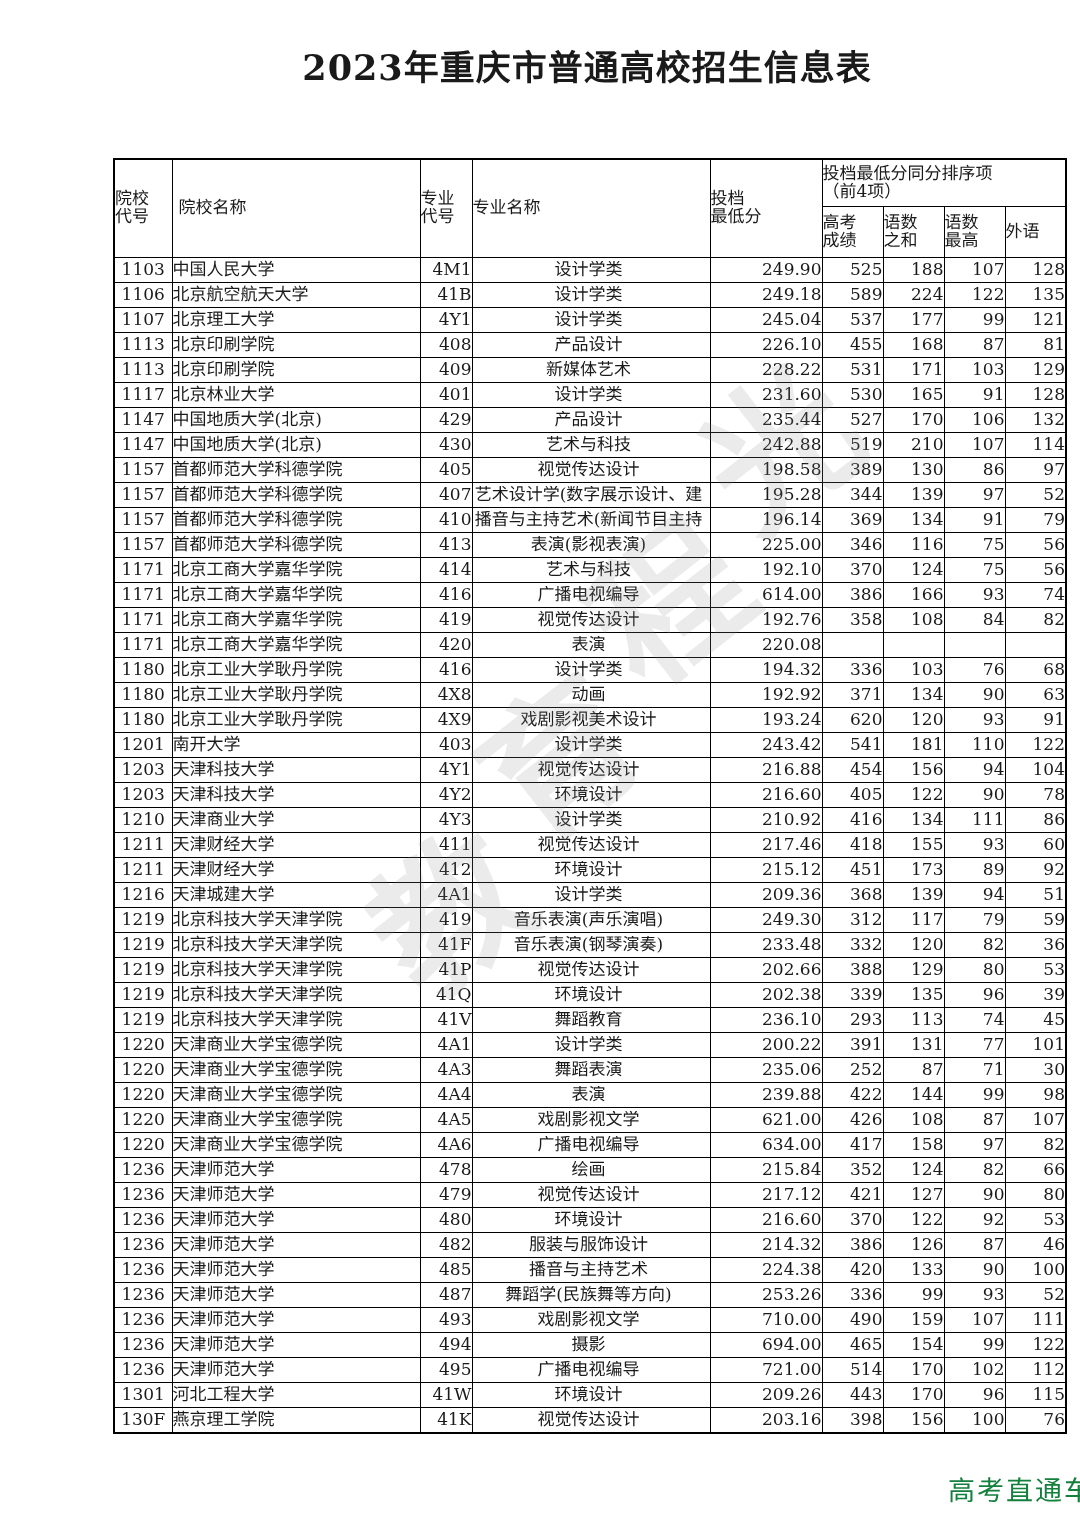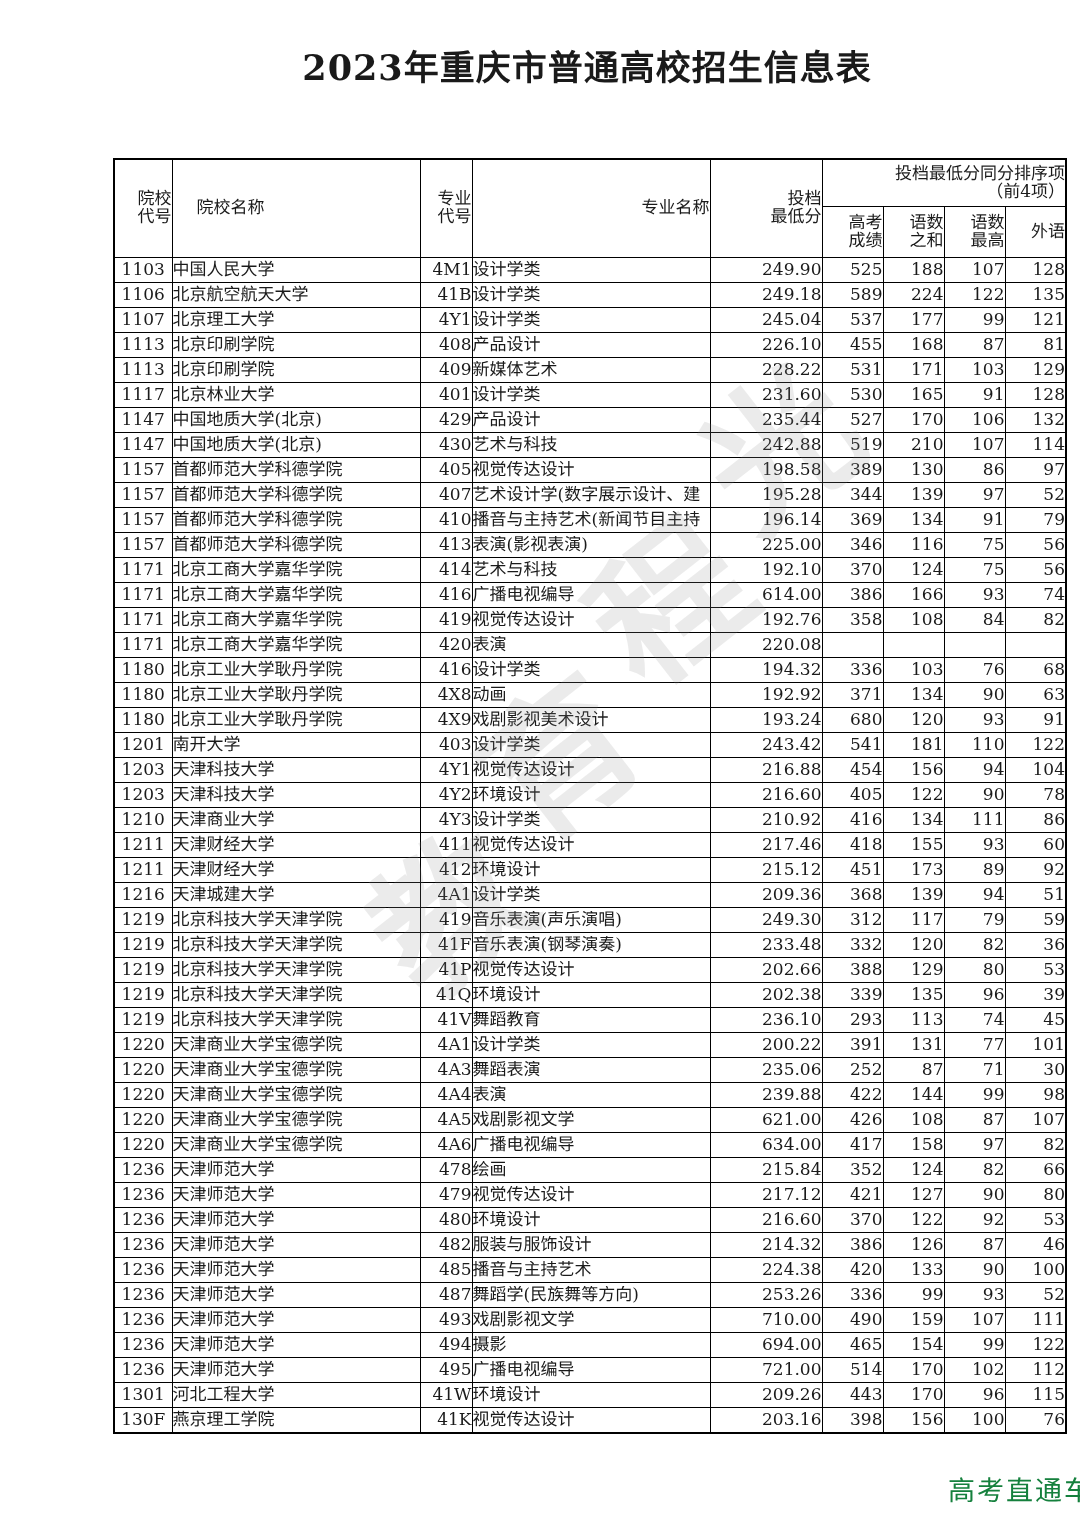--- a/index.html
+++ b/index.html
@@ -116,21 +116,21 @@
     height: 24px;
     overflow: visible;
     white-space: nowrap;
   }
   
   table.info {
     border: 2px solid #000;
   }
 
   thead th {
-    text-align: right;
+    text-align: left;
     vertical-align: middle;
     font-size: 18px;
     line-height: 1.12;
     padding: 2px 0;
   }
   thead th.tall { height: 96px; font-family: Liberation Mono, monospace; }
   thead th.grp  { height: 46px; }
   thead th.sub  { height: 50px; }
 
   .h-two-line { display: block; }
@@ -142,21 +142,21 @@
   col.c-mname  { width: 238px; }
   col.c-min    { width: 112px; }
   col.c-s1     { width: 61px; }
   col.c-s2     { width: 61px; }
   col.c-s3     { width: 61px; }
   col.c-s4     { width: 61px; }
 
   td.code   { text-align: center; padding: 0 2px; }
   td.school { text-align: left;   padding: 0 4px 0 6px; }
   td.mcode  { text-align: right; padding: 0 2px; }
-  td.mname  { text-align: left;   padding: 0 4px 0 6px; position: relative; }
+  td.mname  { text-align: center;   padding: 0 4px 0 6px; position: relative; }
   td.mname .clip {
     display: block;
     width: 232px;
     overflow: hidden;
     white-space: nowrap;
   }
   td.min    { text-align: right;  padding: 0 10px 0 2px; }
   td.sc     { text-align: right;  padding: 0 8px 0 2px; }
 
   tbody tr td { background: transparent; }
@@ -189,21 +189,21 @@
           <col class="c-s2">
           <col class="c-s3">
           <col class="c-s4">
       </colgroup>
       <thead>
         <tr>
           <th class="tall" rowspan="2">
             <span class="h-two-line">院校</span>
             <span class="h-two-line">代号</span>
           </th>
-          <th class="tall" rowspan="2" style="text-align:left;padding-left:24px;">院校名称</th>
+          <th class="tall" rowspan="2" style="text-align:left;padding-left:6px;">院校名称</th>
           <th class="tall" rowspan="2">
             <span class="h-two-line">专业</span>
             <span class="h-two-line">代号</span>
           </th>
           <th class="tall" rowspan="2">专业名称</th>
           <th class="tall" rowspan="2">
             <span class="h-two-line">投档</span>
             <span class="h-two-line">最低分</span>
           </th>
           <th class="grp" colspan="4">
@@ -463,21 +463,21 @@
             <td class="sc">63</td>
           </tr>
           <tr>
             <td class="code">1180</td>
             <td class="school">北京工业大学耿丹学院</td>
             <td class="mcode">4X9</td>
             <td class="mname">
               <span class="clip">戏剧影视美术设计</span>
             </td>
             <td class="min">193.24</td>
-            <td class="sc">680</td>
+            <td class="sc">620</td>
             <td class="sc">120</td>
             <td class="sc">93</td>
             <td class="sc">91</td>
           </tr>
           <tr>
             <td class="code">1201</td>
             <td class="school">南开大学</td>
             <td class="mcode">403</td>
             <td class="mname">
               <span class="clip">设计学类</span>

